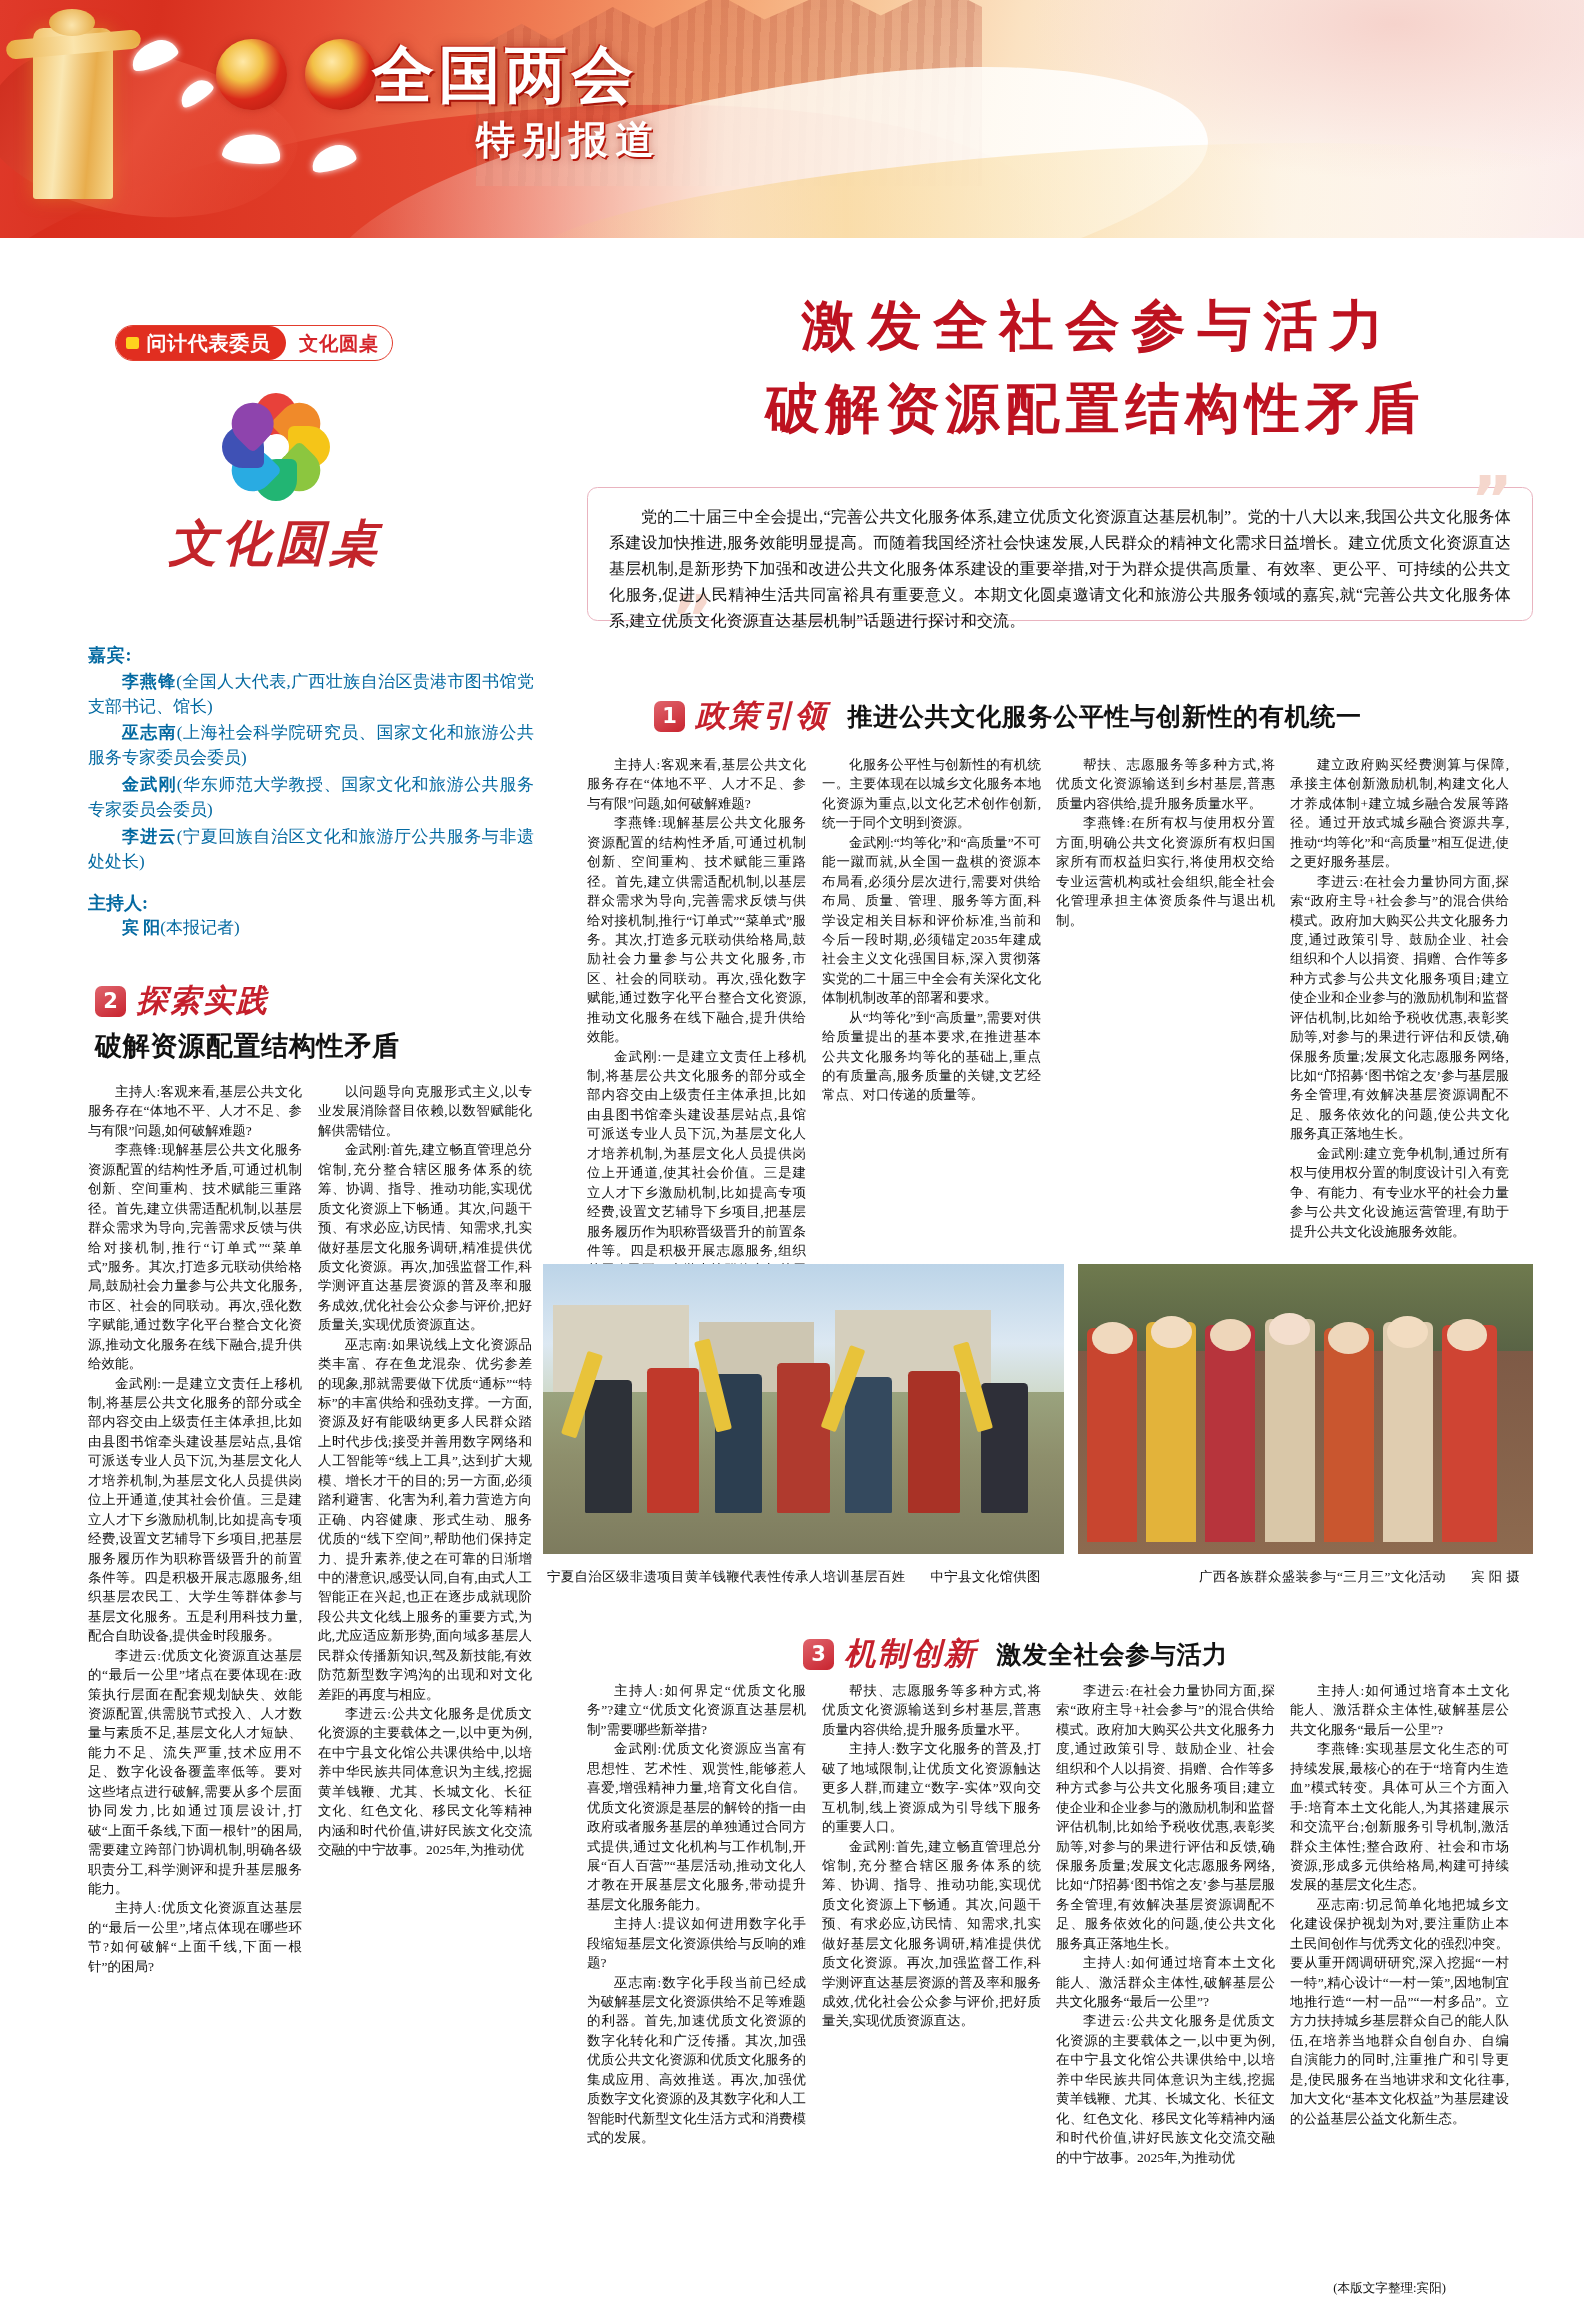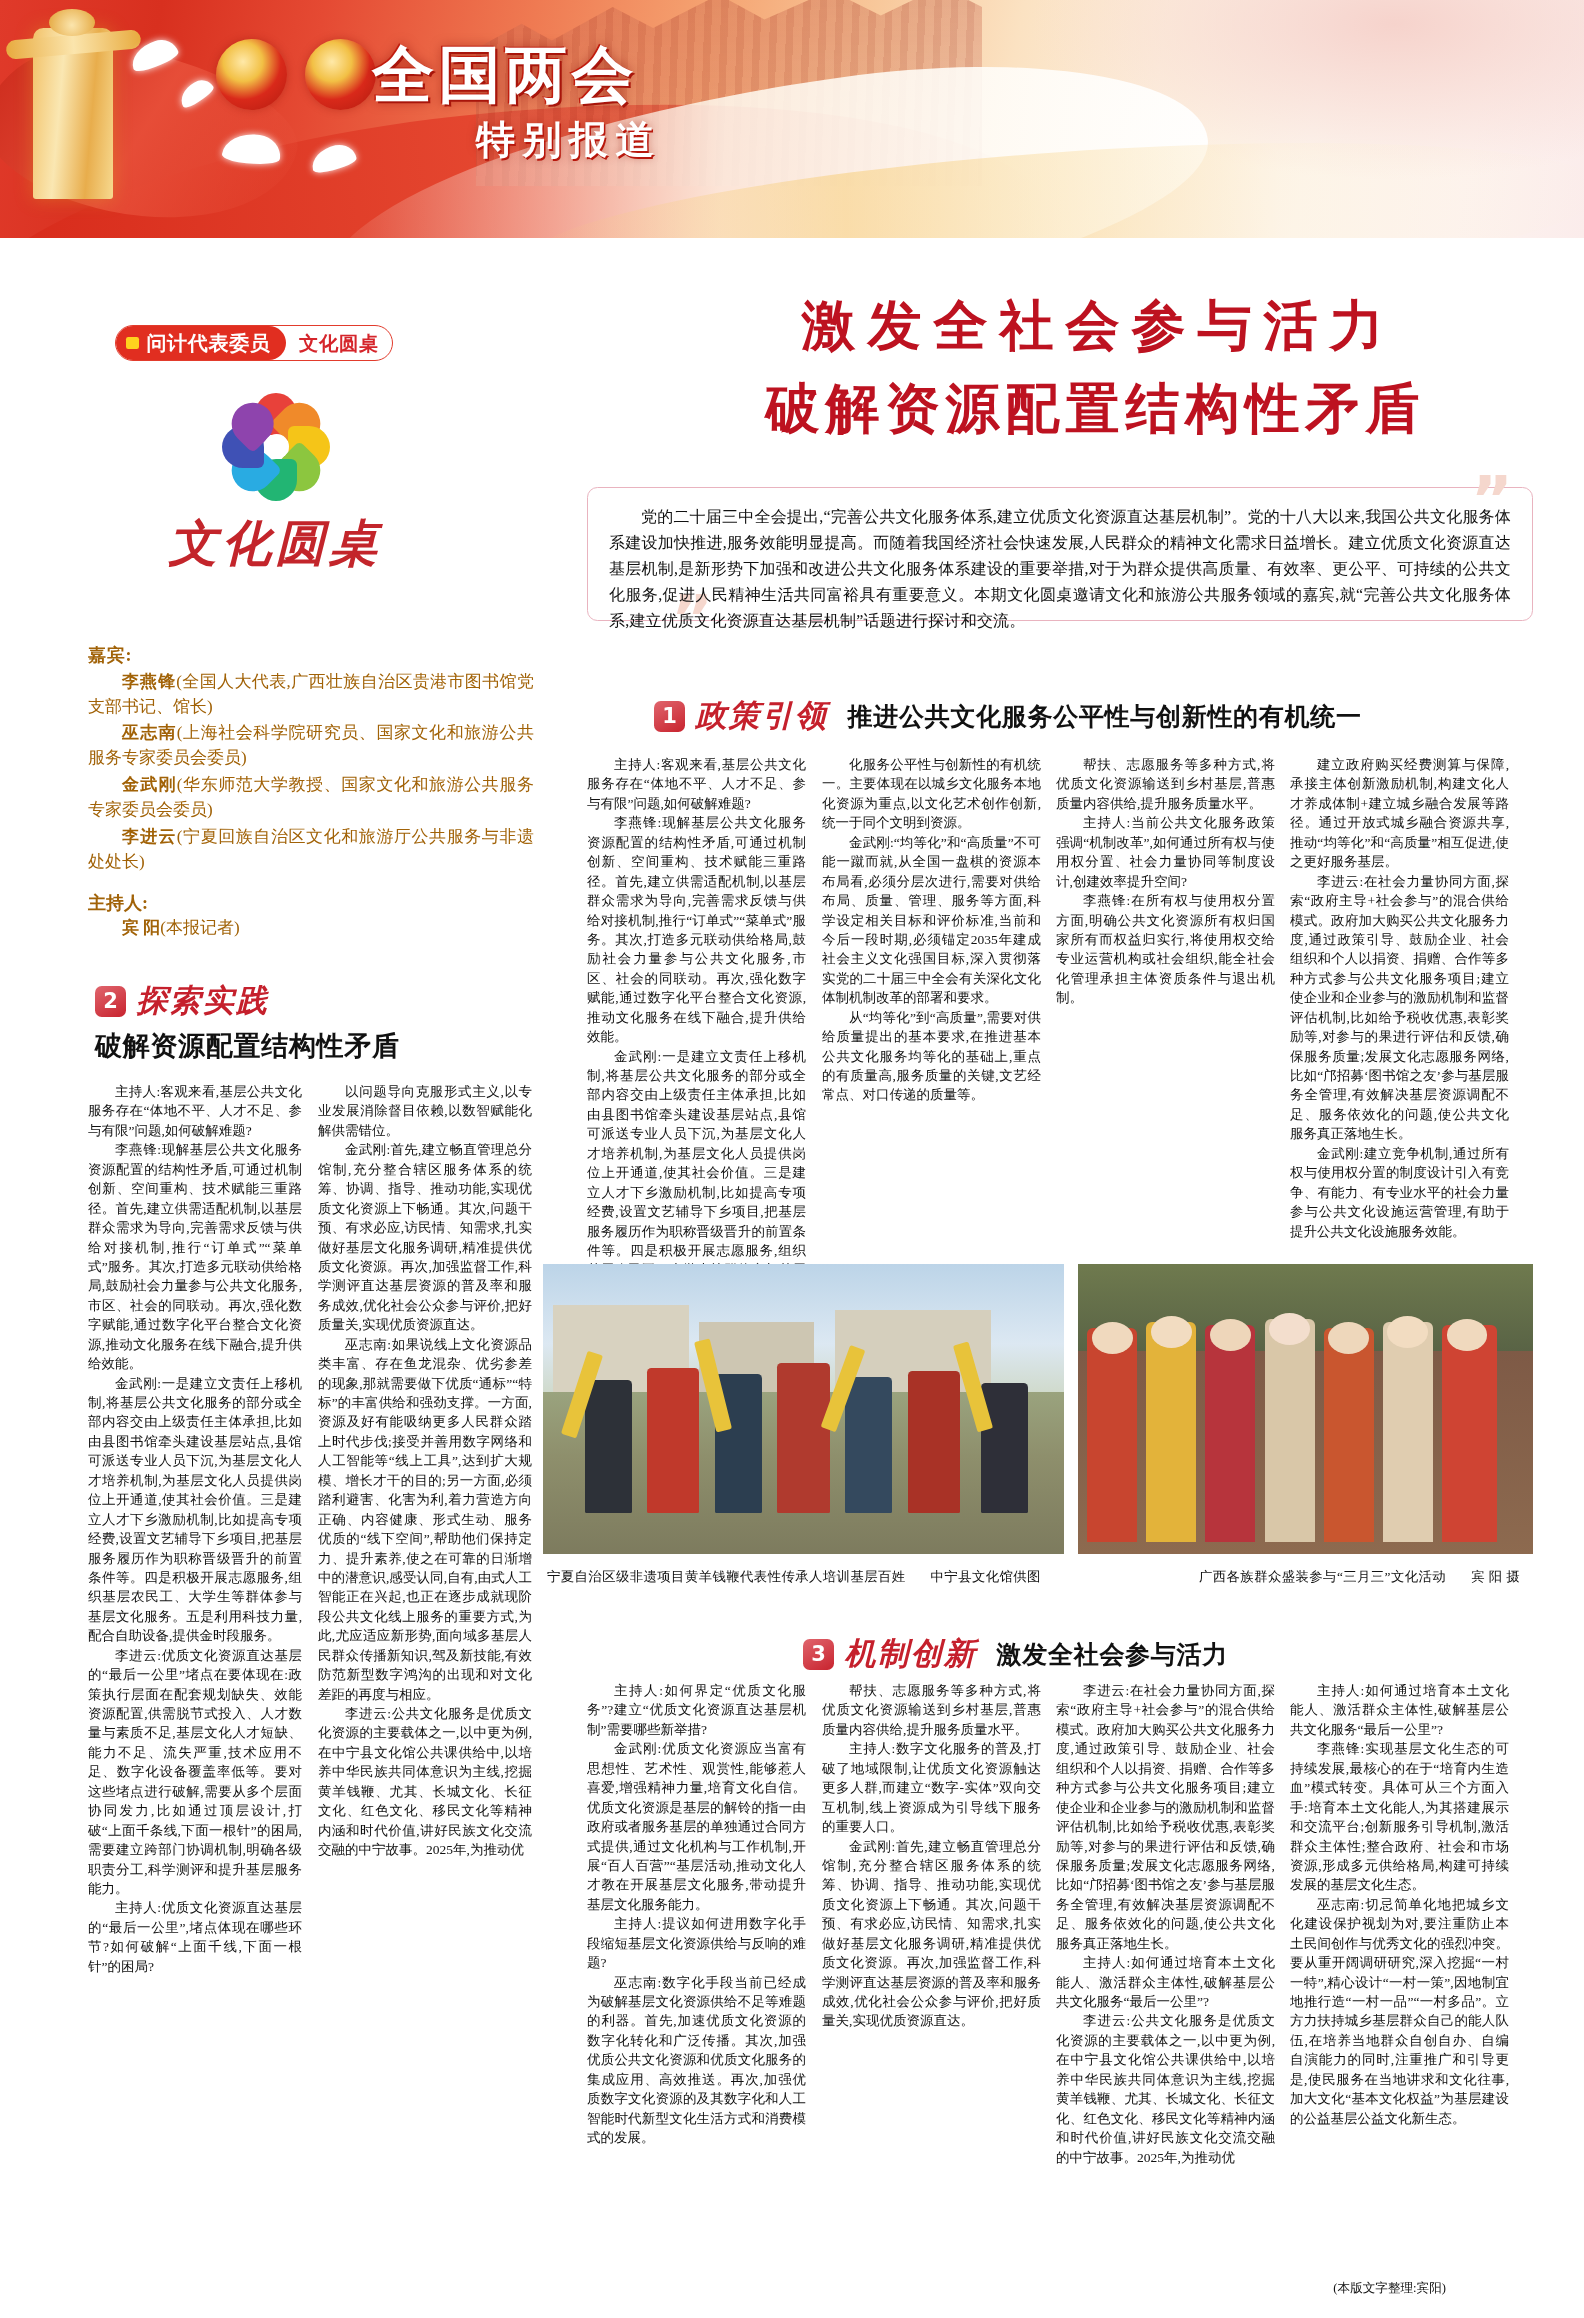--- a/index.html
+++ b/index.html
@@ -300,21 +300,21 @@
     position: absolute;
     font-family: "DejaVu Sans", "Liberation Sans", sans-serif;
     font-weight: bold; font-size: 27px; letter-spacing: 0.7px; color: #111;
     white-space: nowrap;
   }
 
   
   #guests {
     position: absolute; left: 88px; top: 643px; width: 446px;
     font-family: "Liberation Serif", serif;
-    color: #a16207;
+    color: #0369a1;
   }
   #guests .hd { font-weight: bold; font-size: 18px; letter-spacing:0.7px; }
   #guests .item {
     font-size: 17px; line-height: 1.48; text-indent: 2em; margin-top: 1.5px;
     text-align: justify;
   }
   #guests .item b { font-weight: bold; letter-spacing: 0.7px; }
   #guests .host-hd { font-weight: bold; font-size: 18px; margin-top: 16.4px; }
   #guests .host-item { font-size: 17px; text-indent: 2em; margin-top: 1.5px; }
 
@@ -466,21 +466,20 @@
   </div>
 
   <div class="col" style="left:822px; top:755px; width:219px; height:483px;">
     <p>化服务公平性与创新性的有机统一。主要体现在以城乡文化服务本地化资源为重点,以文化艺术创作创新,统一于同个文明到资源。</p>
     <p>金武刚:“均等化”和“高质量”不可能一蹴而就,从全国一盘棋的资源本布局看,必须分层次进行,需要对供给布局、质量、管理、服务等方面,科学设定相关目标和评价标准,当前和今后一段时期,必须锚定2035年建成社会主义文化强国目标,深入贯彻落实党的二十届三中全会有关深化文化体制机制改革的部署和要求。</p>
     <p>从“均等化”到“高质量”,需要对供给质量提出的基本要求,在推进基本公共文化服务均等化的基础上,重点的有质量高,服务质量的关键,文艺经常点、对口传递的质量等。</p>
   </div>
 
   <div class="col" style="left:1056px; top:755px; width:219px; height:483px;">
     <p>帮扶、志愿服务等多种方式,将优质文化资源输送到乡村基层,普惠质量内容供给,提升服务质量水平。</p>
-    <p>主持人:当前公共文化服务政策强调“机制改革”,如何通过所有权与使用权分置、社会力量协同等制度设计,创建效率提升空间?</p>
     <p>李燕锋:在所有权与使用权分置方面,明确公共文化资源所有权归国家所有而权益归实行,将使用权交给专业运营机构或社会组织,能全社会化管理承担主体资质条件与退出机制。</p>
   </div>
 
   <div class="col" style="left:1290px; top:755px; width:219px; height:483px;">
     <p>建立政府购买经费测算与保障,承接主体创新激励机制,构建文化人才养成体制+建立城乡融合发展等路径。通过开放式城乡融合资源共享,推动“均等化”和“高质量”相互促进,使之更好服务基层。</p>
     <p>李进云:在社会力量协同方面,探索“政府主导+社会参与”的混合供给模式。政府加大购买公共文化服务力度,通过政策引导、鼓励企业、社会组织和个人以捐资、捐赠、合作等多种方式参与公共文化服务项目;建立使企业和企业参与的激励机制和监督评估机制,比如给予税收优惠,表彰奖励等,对参与的果进行评估和反馈,确保服务质量;发展文化志愿服务网络,比如“邝招募‘图书馆之友’参与基层服务全管理,有效解决基层资源调配不足、服务依效化的问题,使公共文化服务真正落地生长。</p>
     <p>金武刚:建立竞争机制,通过所有权与使用权分置的制度设计引入有竞争、有能力、有专业水平的社会力量参与公共文化设施运营管理,有助于提升公共文化设施服务效能。</p>
   </div>
 
   <div class="photo" id="photo1">

